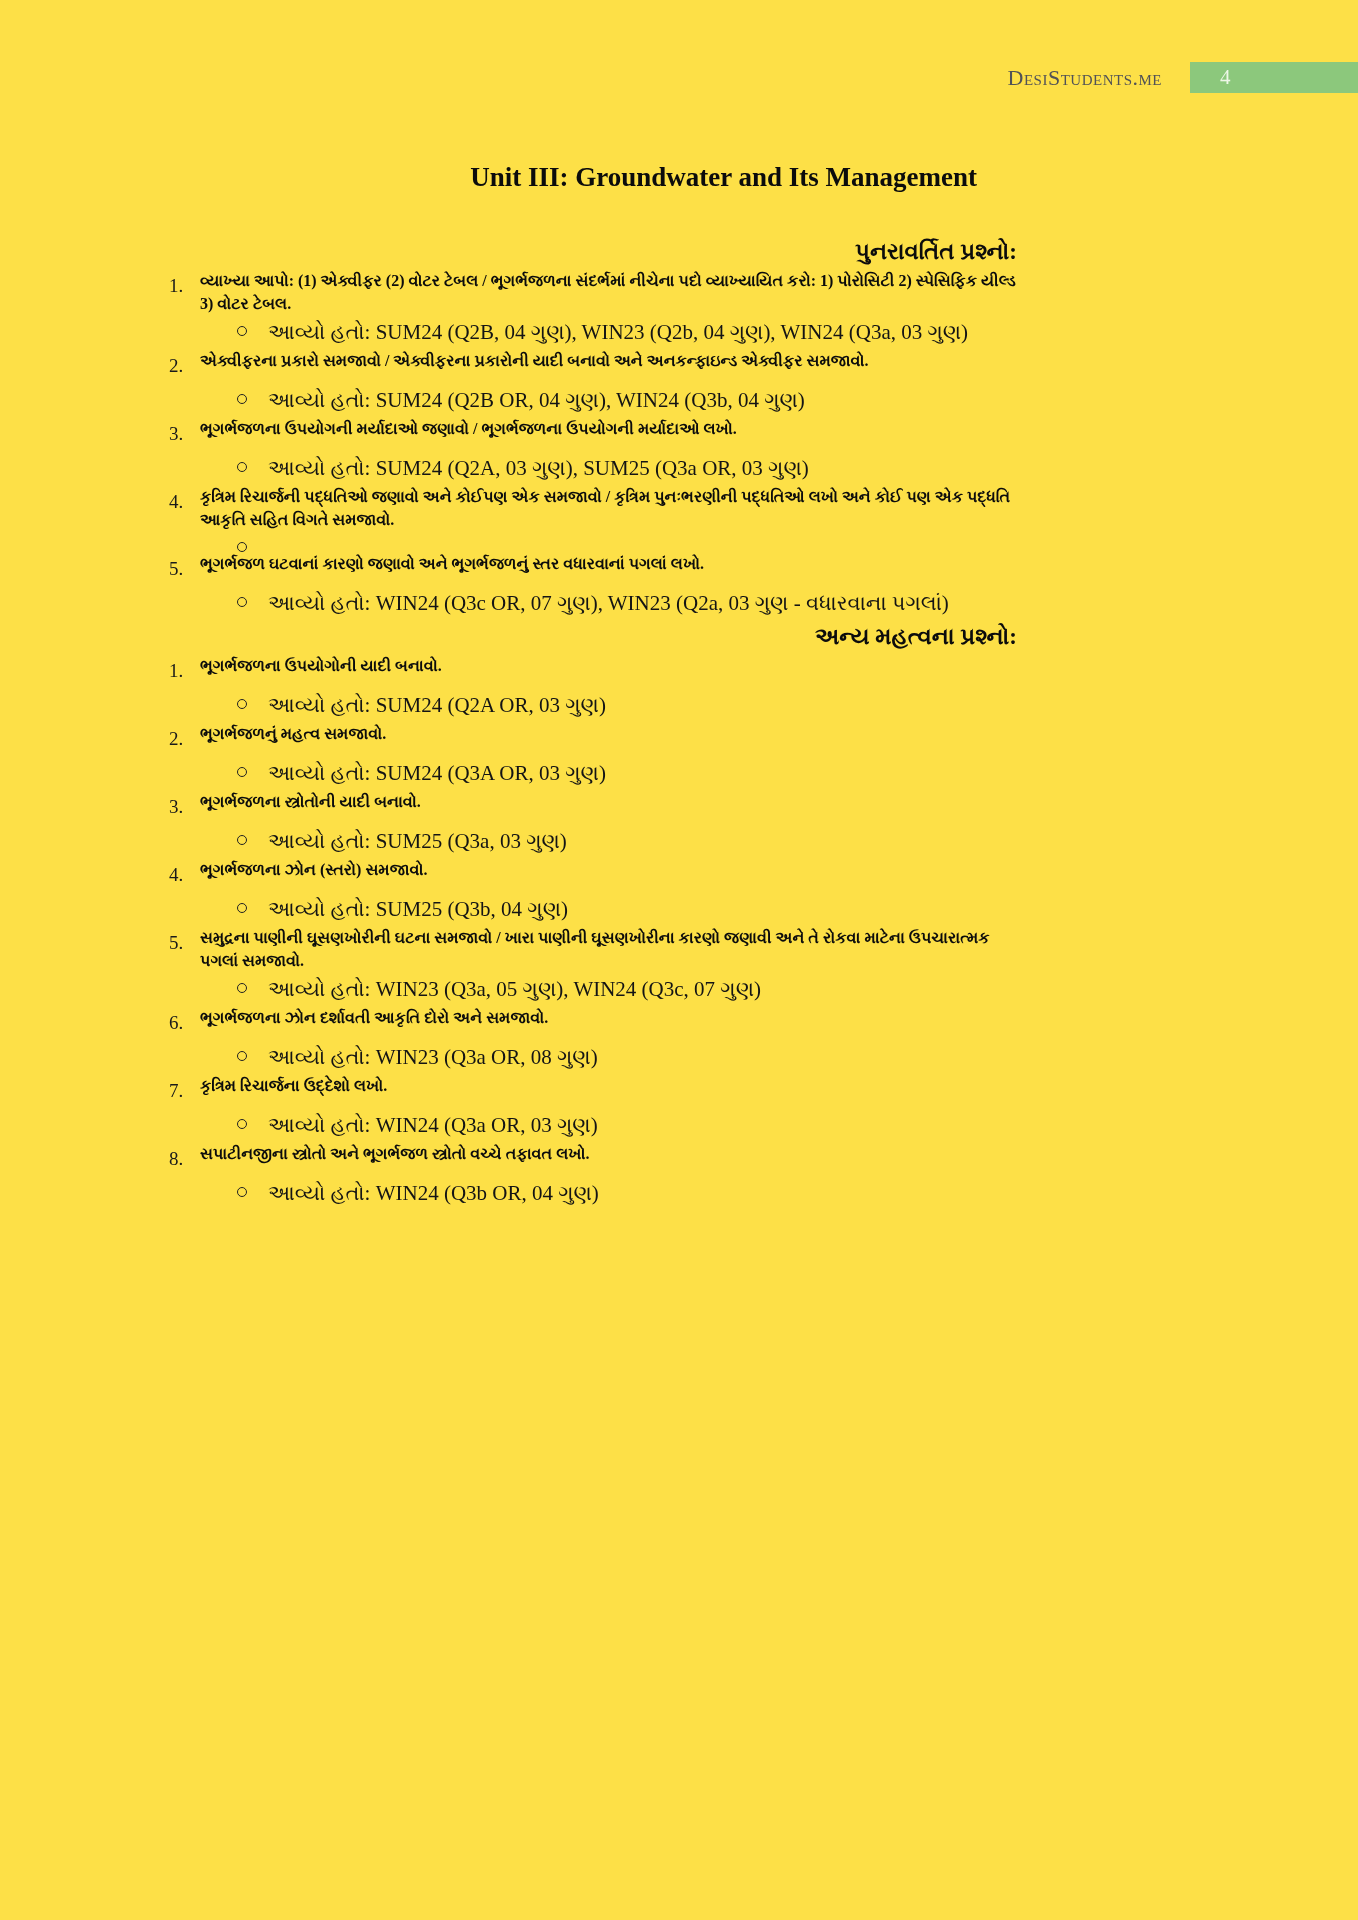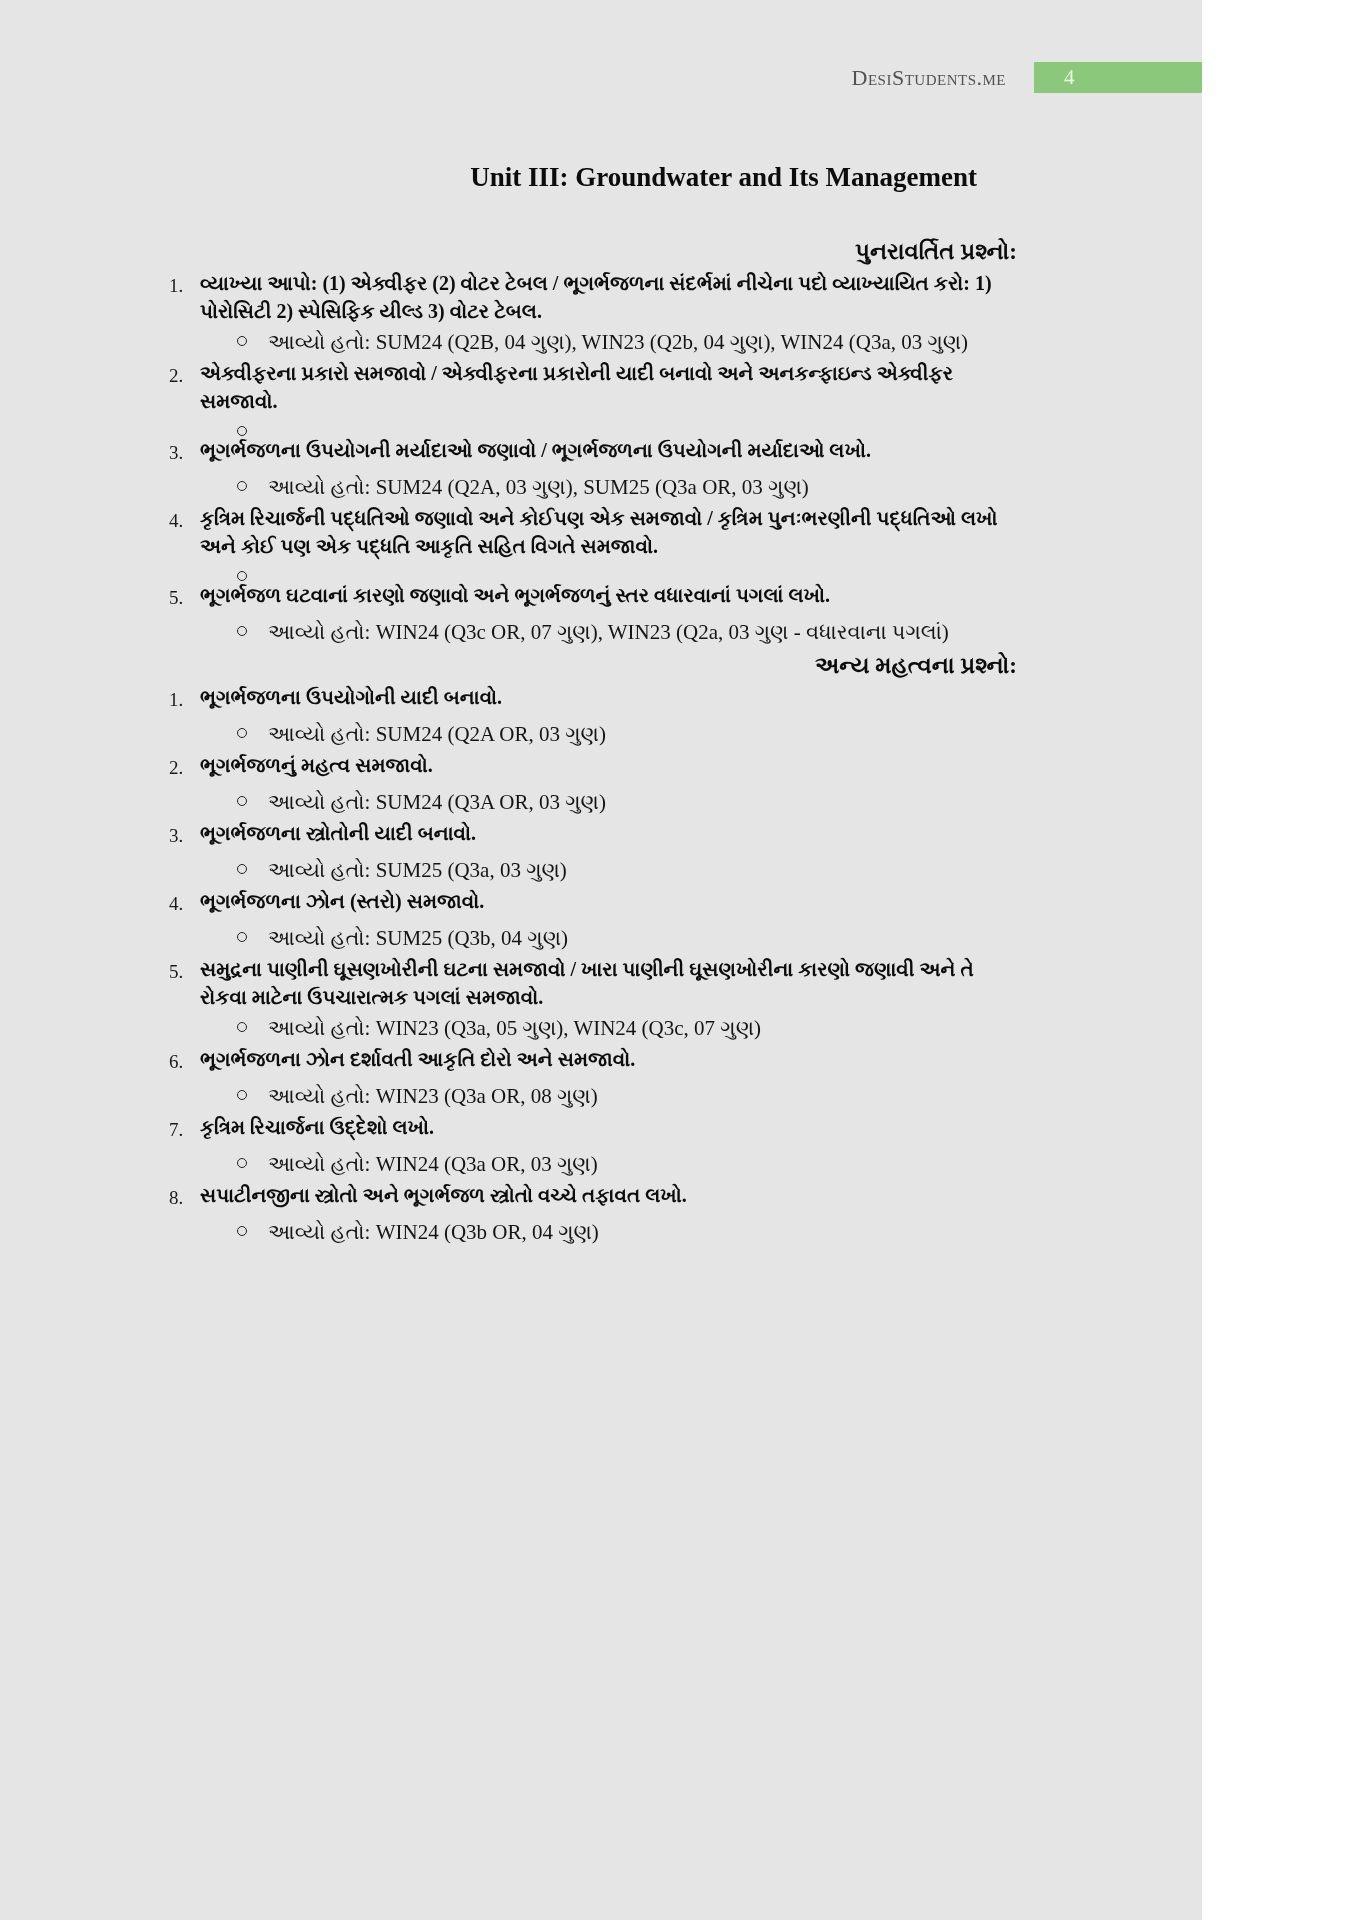--- a/index.html
+++ b/index.html
@@ -2,23 +2,23 @@
 <html><head>
 <meta charset="utf-8">
 <style>
   html, body {
     margin: 0;
     padding: 0;
     background: #ffffff;
   }
   .page {
     position: relative;
-    width: 1202px;
+    width: 1358px;
     height: 1920px;
-    background: #e5e5e5;
+    background: #fde047;
     font-family: "Liberation Serif", serif;
     color: #111111;
     overflow: hidden;
   }
   
   .page-header {
     position: absolute;
     top: 62px;
     left: 0;
     right: 0;
@@ -74,23 +74,23 @@
   .num {
     flex: 0 0 67px;
     box-sizing: border-box;
     padding-left: 36px;
     font-size: 19px;
     line-height: 34px;
     color: #1a1a1a;
   }
   .q-text {
     flex: 1;
-    font-size: 20px;
+    font-size: 16px;
     font-weight: bold;
-    line-height: 28px;
+    line-height: 23px;
     color: #0c0c0c;
   }
   .meta-row {
     display: flex;
     align-items: flex-start;
     padding-left: 104px;
   }
   .o-bullet {
     flex: 0 0 10px;
     width: 10px;
@@ -134,20 +134,21 @@
         </div>
       </div>
 
       <div class="item">
         <div class="q-row">
           <span class="num">2.</span>
           <span class="q-text">એક્વીફરના પ્રકારો સમજાવો / એક્વીફરના પ્રકારોની યાદી બનાવો અને અનકન્ફાઇન્ડ એક્વીફર સમજાવો.</span>
         </div>
         <div class="meta-row">
           <span class="o-bullet"></span>
+          <span class="meta-text">આવ્યો હતો: SUM24 (Q2B OR, 04 ગુણ), WIN24 (Q3b, 04 ગુણ)</span>
         </div>
       </div>
 
       <div class="item">
         <div class="q-row">
           <span class="num">3.</span>
           <span class="q-text">ભૂગર્ભજળના ઉપયોગની મર્યાદાઓ જણાવો / ભૂગર્ભજળના ઉપયોગની મર્યાદાઓ લખો.</span>
         </div>
         <div class="meta-row">
           <span class="o-bullet"></span>

